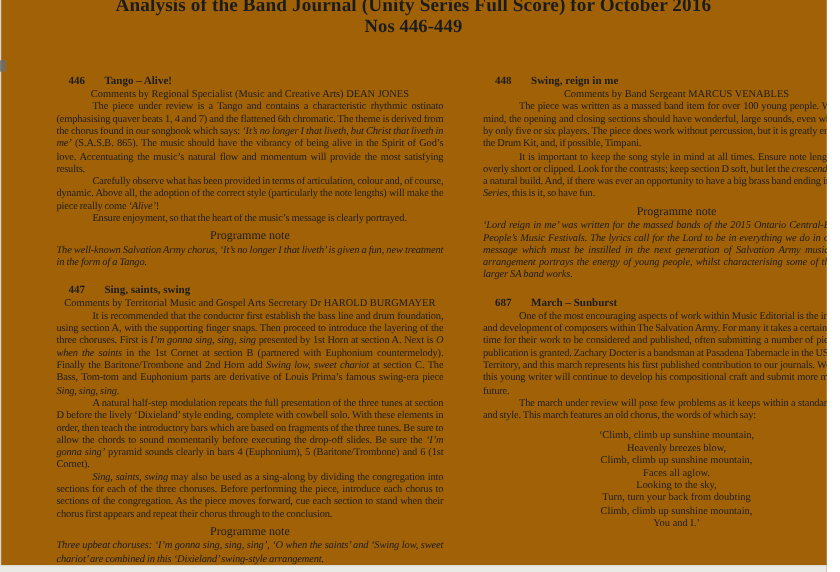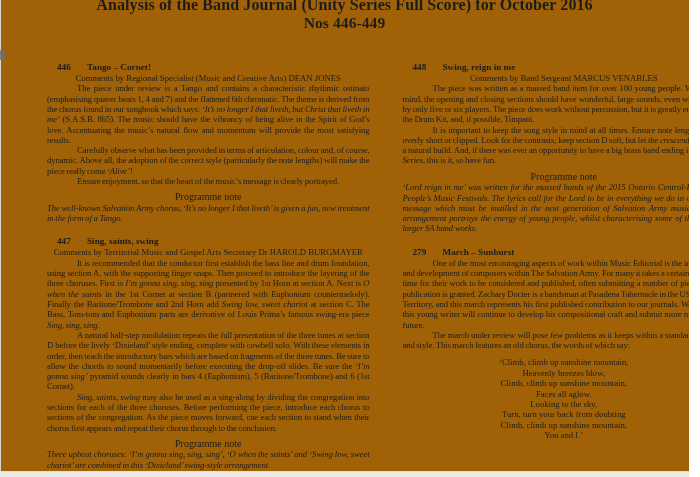--- a/index.html
+++ b/index.html
@@ -102,21 +102,21 @@
     <div class="line2">Nos 446-449</div>
   </div>
 
   <div class="columns">
 
     <div class="col">
 
       <section class="entry">
         <div class="entry-head">
           <span class="entry-num">446</span>
-          <span class="entry-title">Tango – Cornet!</span>
+          <span class="entry-title">Tango – Alive!</span>
         </div>
         <div class="byline">Comments by Regional Specialist (Music and Creative Arts) DEAN JONES</div>
         <p class="body-par"><span>The piece under review is a Tango and contains a characteristic rhythmic ostinato (emphasising quaver beats 1, 4 and 7) and the flattened 6th chromatic. The theme is derived from the chorus found in our songbook which says: </span><span class="it">‘It’s no longer I that liveth, but Christ that liveth in me’</span><span> (S.A.S.B. 865). The music should have the vibrancy of being alive in the Spirit of God’s love. Accentuating the music’s natural flow and momentum will provide the most satisfying results.</span></p>
         <p class="body-par"><span>Carefully observe what has been provided in terms of articulation, colour and, of course, dynamic. Above all, the adoption of the correct style (particularly the note lengths) will make the piece really come </span><span class="it">‘Alive’</span><span>!</span></p>
         <p class="body-par"><span>Ensure enjoyment, so that the heart of the music’s message is clearly portrayed.</span></p>
         <div class="pn-label">Programme note</div>
         <p class="pn-text">The well-known Salvation Army chorus, ‘It’s no longer I that liveth’ is given a fun, new treatment in the form of a Tango.</p>
       </section>
 
       <section class="entry">
@@ -143,21 +143,21 @@
         </div>
         <div class="byline">Comments by Band Sergeant MARCUS VENABLES</div>
         <p class="body-par"><span>The piece was written as a massed band item for over 100 young people. With this in mind, the opening and closing sections should have wonderful, large sounds, even when played by only five or six players. The piece does work without percussion, but it is greatly enhanced by the Drum Kit, and, if possible, Timpani.</span></p>
         <p class="body-par"><span>It is important to keep the song style in mind at all times. Ensure note lengths are not overly short or clipped. Look for the contrasts; keep section D soft, but let the </span><span class="it">crescendo</span><span> into E be a natural build. And, if there was ever an opportunity to have a big brass band ending in the </span><span class="it">Unity Series</span><span>, this is it, so have fun.</span></p>
         <div class="pn-label">Programme note</div>
         <p class="pn-text">‘Lord reign in me’ was written for the massed bands of the 2015 Ontario Central-East Young People’s Music Festivals. The lyrics call for the Lord to be in everything we do in our lives, a message which must be instilled in the next generation of Salvation Army musicians. This arrangement portrays the energy of young people, whilst characterising some of the traits of larger SA band works.</p>
       </section>
 
       <section class="entry">
         <div class="entry-head">
-          <span class="entry-num">279</span>
+          <span class="entry-num">687</span>
           <span class="entry-title">March – Sunburst</span>
         </div>
         <p class="body-par"><span>One of the most encouraging aspects of work within Music Editorial is the introduction and development of composers within The Salvation Army. For many it takes a certain amount of time for their work to be considered and published, often submitting a number of pieces before publication is granted. Zachary Docter is a bandsman at Pasadena Tabernacle in the USA Western Territory, and this march represents his first published contribution to our journals. We hope that this young writer will continue to develop his compositional craft and submit more music in the future.</span></p>
         <p class="body-par"><span>The march under review will pose few problems as it keeps within a standard structure and style. This march features an old chorus, the words of which say:</span></p>
         <div class="verse">
           <div class="verse-line">‘Climb, climb up sunshine mountain,</div>
           <div class="verse-line">Heavenly breezes blow,</div>
           <div class="verse-line">Climb, climb up sunshine mountain,</div>
           <div class="verse-line">Faces all aglow.</div>
           <div class="verse-line">Looking to the sky,</div>

